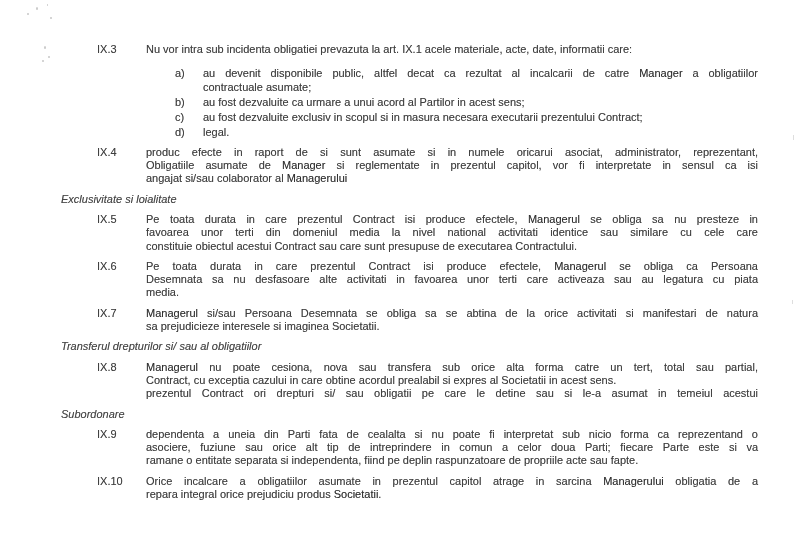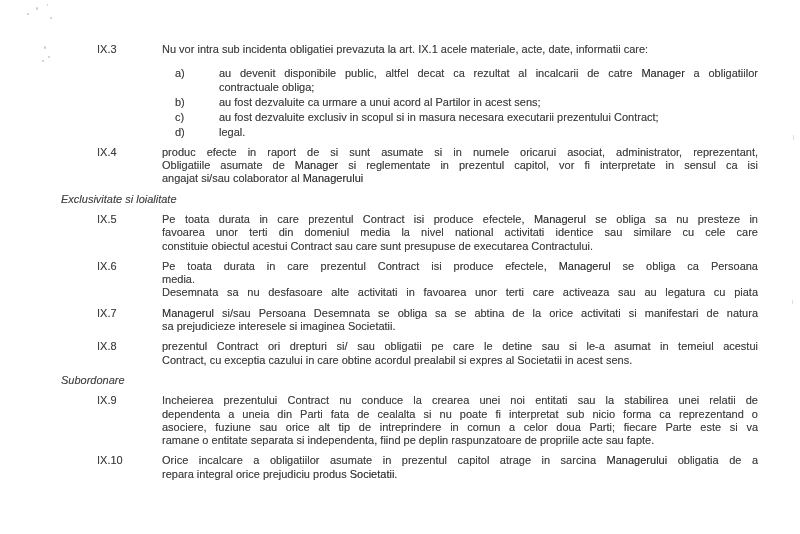--- a/index.html
+++ b/index.html
@@ -40,21 +40,21 @@
     line-height: 13.3px;
   }
   .sublabel {
     position: absolute;
     left: 175px;
     top: 0;
     line-height: 13.3px;
   }
   .clause .body { margin-left: 146px; width: 612px; }
   .sub .body { margin-left: 203px; width: 555px; }
-  .line { line-height: 13.3px; margin-left: 16px; }
+  .line { line-height: 13.3px; }
   .line.j { text-align: justify; text-align-last: justify; }
   .b { font-weight: normal; color: var(--bold, #2f2f2f); }
   .speck {
     position: absolute;
     background: #9a9a9a;
     opacity: 0.55;
     border-radius: 50%;
   }
   .edge-mark {
     position: absolute;
@@ -81,21 +81,21 @@
       <div class="block clause intro">
         <span class="num">IX.3</span>
         <div class="body">
           <div class="line"><span>Nu vor intra sub incidenta obligatiei prevazuta la art. IX.1 acele materiale, acte, date, informatii care:</span></div>
         </div>
       </div>
       <div class="block sub">
         <span class="sublabel">a)</span>
         <div class="body">
           <div class="line j"><span>au devenit disponibile public, altfel decat ca rezultat al incalcarii de catre </span><span class="b">Manager</span><span> a obligatiilor</span></div>
-          <div class="line"><span>contractuale obliga;</span></div>
+          <div class="line"><span>contractuale asumate;</span></div>
         </div>
       </div>
       <div class="block sub">
         <span class="sublabel">b)</span>
         <div class="body">
           <div class="line"><span>au fost dezvaluite ca urmare a unui acord al Partilor in acest sens;</span></div>
         </div>
       </div>
       <div class="block sub">
         <span class="sublabel">c)</span>
@@ -123,43 +123,44 @@
         <div class="body">
           <div class="line j"><span>Pe toata durata in care prezentul Contract isi produce efectele, </span><span class="b">Managerul</span><span> se obliga sa nu presteze in</span></div>
           <div class="line j"><span>favoarea unor terti din domeniul media la nivel national activitati identice sau similare cu cele care</span></div>
           <div class="line"><span>constituie obiectul acestui Contract sau care sunt presupuse de executarea Contractului.</span></div>
         </div>
       </div>
       <div class="block clause">
         <span class="num">IX.6</span>
         <div class="body">
           <div class="line j"><span>Pe toata durata in care prezentul Contract isi produce efectele, </span><span class="b">Managerul</span><span> se obliga ca Persoana</span></div>
+          <div class="line j"><span>Desemnata sa nu desfasoare alte activitati in favoarea unor terti care activeaza sau au legatura cu piata</span></div>
           <div class="line"><span>media.</span></div>
-          <div class="line j"><span>Desemnata sa nu desfasoare alte activitati in favoarea unor terti care activeaza sau au legatura cu piata</span></div>
         </div>
       </div>
       <div class="block clause">
         <span class="num">IX.7</span>
         <div class="body">
           <div class="line j"><span class="b">Managerul</span><span> si/sau Persoana Desemnata se obliga sa se abtina de la orice activitati si manifestari de natura</span></div>
           <div class="line"><span>sa prejudicieze interesele si imaginea Societatii.</span></div>
         </div>
       </div>
+      <div class="heading">Transferul drepturilor si/ sau al obligatiilor</div>
       <div class="block clause">
         <span class="num">IX.8</span>
         <div class="body">
+          <div class="line j"><span class="b">Managerul</span><span> nu poate cesiona, nova sau transfera sub orice alta forma catre un tert, total sau partial,</span></div>
+          <div class="line"><span>Contract, cu exceptia cazului in care obtine acordul prealabil si expres al Societatii in acest sens.</span></div>
           <div class="line j"><span>prezentul Contract ori drepturi si/ sau obligatii pe care le detine sau si le-a asumat in temeiul acestui</span></div>
-          <div class="line"><span>Contract, cu exceptia cazului in care obtine acordul prealabil si expres al Societatii in acest sens.</span></div>
         </div>
       </div>
       <div class="heading">Subordonare</div>
       <div class="block clause">
         <span class="num">IX.9</span>
         <div class="body">
-          <div class="line j"><span>Incheierea prezentului Contract nu conduce la crearea unei noi entitati sau la stabilirea unei relatii de</span></div>
           <div class="line j"><span>dependenta a uneia din Parti fata de cealalta si nu poate fi interpretat sub nicio forma ca reprezentand o</span></div>
           <div class="line j"><span>asociere, fuziune sau orice alt tip de intreprindere in comun a celor doua Parti; fiecare Parte este si va</span></div>
           <div class="line"><span>ramane o entitate separata si independenta, fiind pe deplin raspunzatoare de propriile acte sau fapte.</span></div>
         </div>
       </div>
       <div class="block clause">
         <span class="num">IX.10</span>
         <div class="body">
           <div class="line j"><span>Orice incalcare a obligatiilor asumate in prezentul capitol atrage in sarcina </span><span class="b">Managerului</span><span> obligatia de a</span></div>
           <div class="line"><span>repara integral orice prejudiciu produs </span><span class="b">Societatii</span><span>.</span></div>

